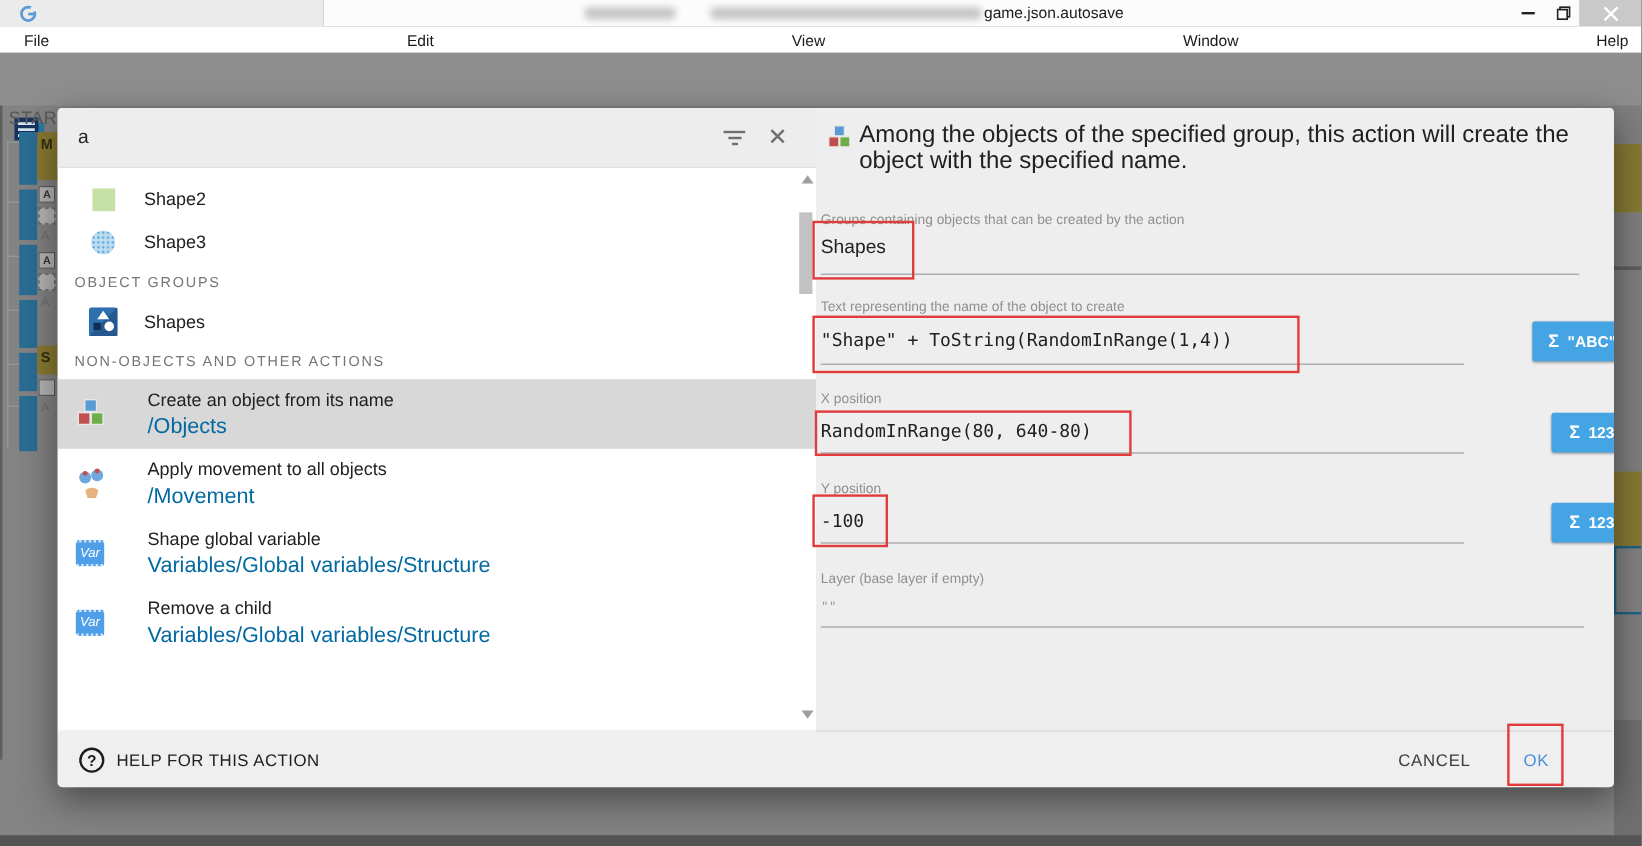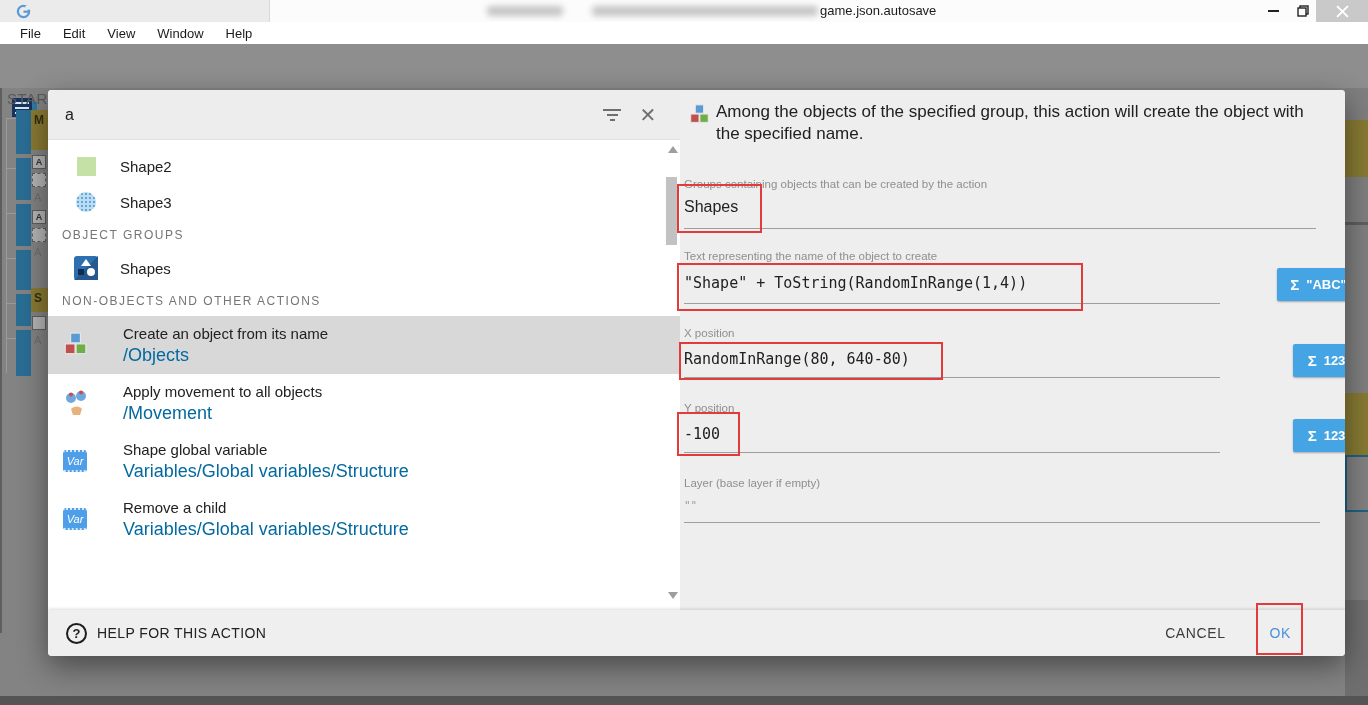--- a/index.html
+++ b/index.html
@@ -9,21 +9,21 @@
   
   .titlebar{position:absolute;left:0;top:0;width:1368px;height:22px;background:#fcfcfc;}
   .title-tab{position:absolute;left:0;top:0;width:270px;height:22px;background:#ebebeb;border-right:1px solid #d8d8d8;display:flex;align-items:center;padding-left:16px;}
   .blurblob{position:absolute;top:6px;height:10px;background:#c4c4c4;border-radius:4px;filter:blur(3px);}
   .title-text{position:absolute;left:820px;top:3px;font-size:13px;color:#1b1b1b;}
   .win-btn{position:absolute;top:0;height:22px;display:flex;align-items:center;justify-content:center;}
   .min-glyph{width:11px;height:2px;background:#222;}
   .close-btn{background:#c9c9c9;width:52px;left:1316px;}
 
   
-  .menubar{position:absolute;left:0;top:22px;width:1368px;height:22px;background:#ffffff;display:flex;align-items:center;padding-left:9px;}
+  .menubar{position:absolute;left:0;top:22px;width:1368px;height:22px;background:#ffffff;display:flex;align-items:center;padding-left:9px;justify-content:space-between;}
   .menu-item{font-size:13px;color:#1a1a1a;padding:2px 11px 2px 11px;cursor:default;}
 
   
   .toolbar{position:absolute;left:0;top:44px;width:1368px;height:44px;background:#8e8e8e;}
   .tbtn{position:absolute;top:50px;width:32px;height:32px;display:flex;align-items:center;justify-content:center;}
   .tdiv{position:absolute;top:52px;width:1px;height:28px;background:#686868;}
   .tab-indicator{position:absolute;left:196px;top:84px;width:156px;height:4px;background:#1f7fa8;}
 
   
   .start-tab{position:absolute;left:7px;top:90px;font-size:15px;color:#5a5a5a;letter-spacing:.5px;}
@@ -71,21 +71,21 @@
   .varchip{width:24px;height:22px;background:#4f9fe8;border-radius:3px;color:#fff;font-style:italic;font-size:11px;display:flex;align-items:center;justify-content:center;border-top:2px dotted rgba(255,255,255,.75);border-bottom:2px dotted rgba(255,255,255,.75);}
 
   .scrollbar{position:absolute;right:2px;top:52px;width:12px;height:466px;}
   .sb-up,.sb-down{position:absolute;left:2px;width:0;height:0;border-left:5px solid transparent;border-right:5px solid transparent;}
   .sb-up{top:4px;border-bottom:7px solid #9e9e9e;}
   .sb-down{top:450px;border-top:7px solid #9e9e9e;}
   .sb-thumb{position:absolute;left:0;top:35px;width:11px;height:68px;background:#c2c2c2;}
 
   .right-panel{position:absolute;left:632px;top:0;width:665px;height:520px;background:#eeeeee;}
   .desc-icon{position:absolute;left:8px;top:14px;}
-  .desc-text{position:absolute;left:36px;top:11px;width:600px;font-size:17px;line-height:22px;color:#212121;}
+  .desc-text{position:absolute;left:36px;top:11px;width:600px;font-size:20px;line-height:22px;color:#212121;}
   .flabel{position:absolute;left:4px;font-size:11.5px;color:#8f8f8f;}
   .fvalue{position:absolute;left:4px;font-size:16px;color:#212121;}
   .mono{font-family:"DejaVu Sans Mono",monospace;font-size:15px;}
   .fline{position:absolute;left:4px;height:1px;background:#9e9e9e;}
   .sigma-btn{position:absolute;height:33px;background:#45a4e3;border-radius:2px;display:flex;align-items:center;justify-content:center;gap:7px;color:#fff;box-shadow:0 1px 2px rgba(0,0,0,.3);cursor:pointer;}
   .sigma-g{font-size:15px;font-weight:bold;}
   .sigma-t{font-size:13px;font-weight:bold;}
   .layer-val{font-size:11px;color:#9e9e9e;}
 
   .dlg-footer{position:absolute;left:0;top:520px;width:1297px;height:46px;background:#efefef;box-shadow:0 -1px 3px rgba(0,0,0,.14);display:flex;align-items:center;}

